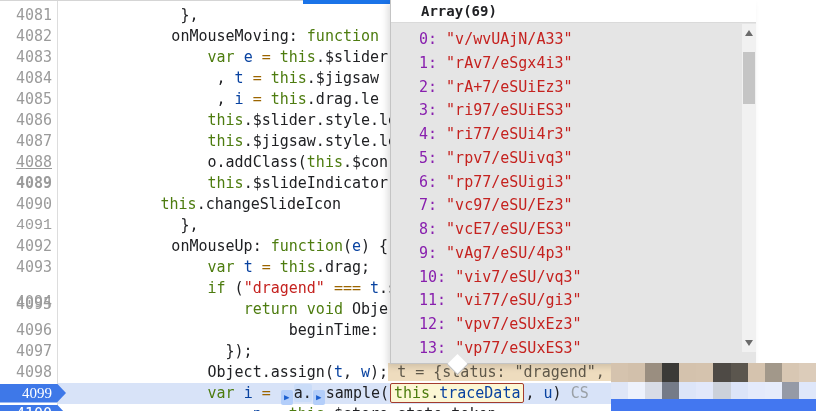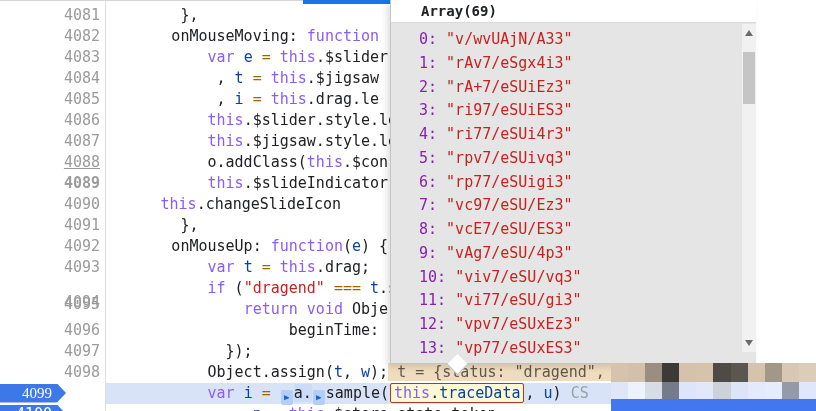--- a/index.html
+++ b/index.html
@@ -5,34 +5,34 @@
   html,body{margin:0;padding:0;background:#fff;}
   #screen{
     position:relative;width:816px;height:411px;background:#ffffff;
     font-family:"DejaVu Sans Mono","Liberation Mono",monospace;
     font-size:15px;color:#202124;overflow:hidden;
   }
   
   .top-hairline{position:absolute;top:0;left:0;width:390px;height:1px;background:#d5d5d5;z-index:4;}
   .top-loading{position:absolute;top:0;left:303px;width:87px;height:4px;z-index:4;}
   
-  #gutter{position:absolute;top:0;left:0;width:57px;height:411px;background:#fff;border-right:1px solid #ddd;z-index:2;padding-left:48px;}
+  #gutter{position:absolute;top:0;left:0;width:57px;height:411px;background:#fff;border-right:1px solid #ddd;z-index:2;}
   .gut-num{position:absolute;right:5px;width:50px;height:21px;line-height:21px;text-align:right;color:#9b9b9b;}
   .bp-tag{
     position:absolute;left:0;width:66px;height:19px;line-height:19px;
     color:#fff;text-align:right;padding-right:14px;box-sizing:border-box;
     clip-path:polygon(0 0,calc(100% - 9px) 0,100% 50%,calc(100% - 9px) 100%,0 100%);
     z-index:3;
   }
   
   #code-area{position:absolute;top:0;left:0;width:816px;height:411px;z-index:2;}
   .row-hl{position:absolute;left:58px;width:758px;height:21px;z-index:0;}
   .code-line{position:absolute;left:0;height:21px;line-height:21px;white-space:pre;z-index:1;padding-left:63px;}
   .tk-pl{color:#202124;}
-  .tk-kw{color:#8b5cf6;}
+  .tk-kw{color:#4d7c0f;}
   .tk-vr{color:#0842a0;}
   .tk-op{color:#9c6500;}
   .tk-st{color:#c5221f;}
   .tk-gy{color:#9aa0a6;}
   .tk-tan{background:#eedcbe;color:#5f584a;}
   .tk-ahl{background:#cadcf8;border-radius:2px;}
   .inline-bp{
     display:inline-block;width:12px;height:15px;line-height:15px;vertical-align:-2px;
     background:#b3cefa;color:#1b5fd0;font-size:9px;text-align:center;border-radius:2px;margin:0 1px;
   }
@@ -106,21 +106,21 @@
       <div class="gut-num" style="top: 4.5px;">4081</div>
       <div class="gut-num" style="top: 25.5px;">4082</div>
       <div class="gut-num" style="top: 46.5px;">4083</div>
       <div class="gut-num" style="top: 67.5px;">4084</div>
       <div class="gut-num" style="top: 88.5px;">4085</div>
       <div class="gut-num" style="top: 109.5px;">4086</div>
       <div class="gut-num" style="top: 130.5px;">4087</div>
       <div class="gut-num" style="top: 151.5px; text-decoration: underline;">4088</div>
       <div class="gut-num" style="top: 172.5px; font-weight: bold;">4089</div>
       <div class="gut-num" style="top: 193.5px;">4090</div>
-      <div class="gut-num" style="top: 214.5px;">4091</div>
+      <div class="gut-num" style="top: 214.5px; font-family: Liberation Mono, monospace;">4091</div>
       <div class="gut-num" style="top: 235.5px;">4092</div>
       <div class="gut-num" style="top: 256.5px;">4093</div>
       <div class="gut-num" style="top: 292px;">4094</div>
       <div class="gut-num" style="top: 294px;">4095</div>
       <div class="gut-num" style="top: 319.5px;">4096</div>
       <div class="gut-num" style="top: 340.5px;">4097</div>
       <div class="gut-num" style="top: 361.5px;">4098</div>
       <div class="bp-tag" style="top: 383.5px; background: rgb(62, 120, 232); font-family: Liberation Serif, serif;">4099</div>
       <div class="bp-tag" style="top: 404.5px; background: rgb(62, 120, 232);">4100</div>
     </div>

